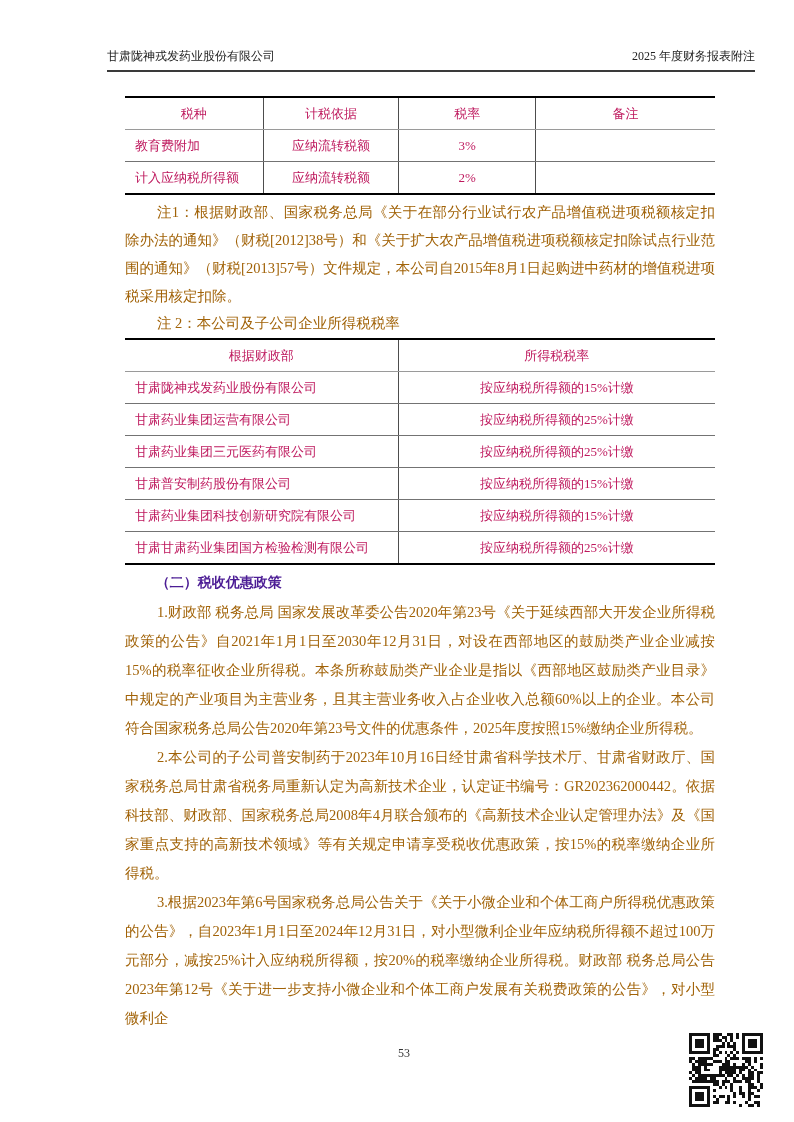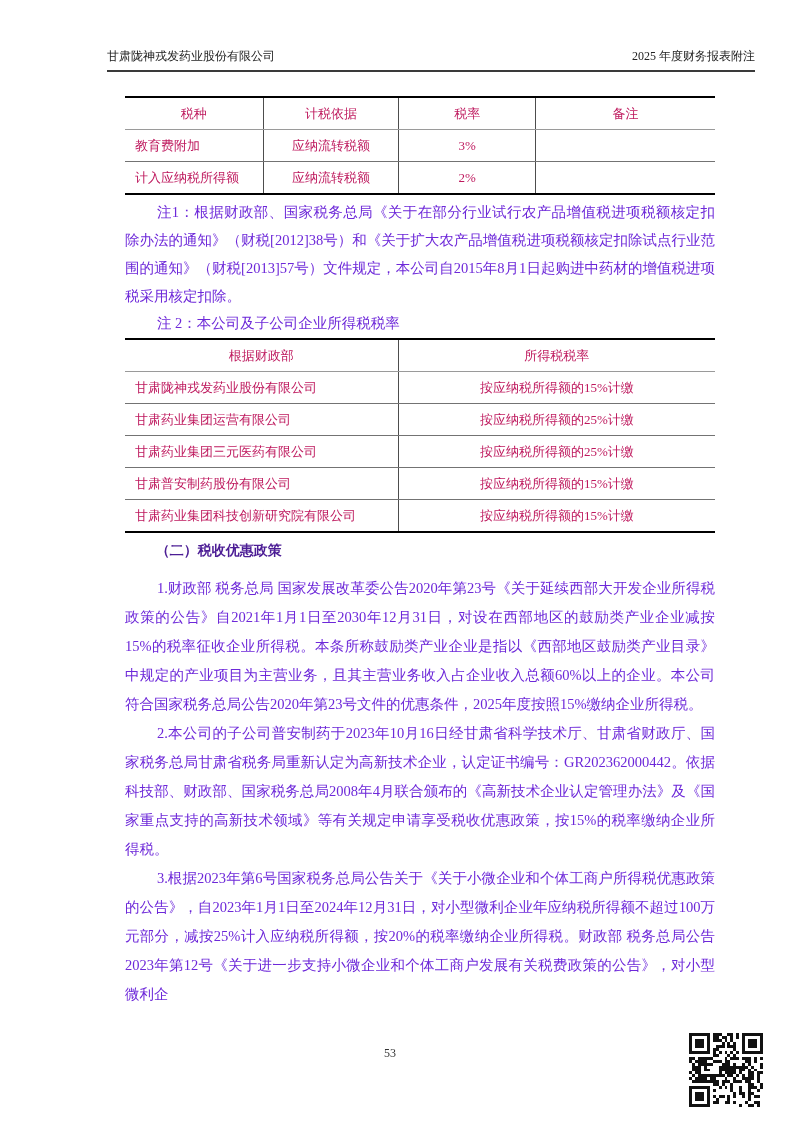--- a/index.html
+++ b/index.html
@@ -36,35 +36,35 @@
 
   .tbl-surtax col.c1 { width: 23.4%; }
   .tbl-surtax col.c2 { width: 23.0%; }
   .tbl-surtax col.c3 { width: 23.2%; }
   .tbl-surtax col.c4 { width: 30.4%; }
   .tbl-income col.c1 { width: 46.3%; }
   .tbl-income col.c2 { width: 53.7%; }
 
   .para {
     margin: 0; font-size: 14.5px; line-height: 28px;
-    text-align: justify; text-indent: 2.2em; color: #6d28d9;
+    text-align: justify; text-indent: 2.2em; color: #a16207;
   }
   .note1 { margin-top: 3px; }
   .note2 { line-height: 20px; margin: 3px 0 5px; }
   .section-heading {
     margin: 7px 0 0 0; padding: 0;
     font-family: "Liberation Sans", "DejaVu Sans", sans-serif;
     font-size: 14px; font-weight: bold; color: #4c1d95;
     text-indent: 2.2em; line-height: 20px;
   }
   .policy-p { line-height: 29px; }
-  .policy-p.first { margin-top: 14px; }
+  .policy-p.first { margin-top: 6px; }
 
   .page-number {
-    position: absolute; left: 4px; top: 1046px; width: 100%;
+    position: absolute; left: 18px; top: 1046px; width: 100%;
     text-align: center; font-size: 12px; color: #333;
   }
   .qr {
     position: absolute; left: 689px; top: 1033px;
     width: 74px; height: 74px; background: #fff;
   }
 </style>
 </head>
 <body>
 
@@ -135,20 +135,24 @@
           <td class="ta-l">甘肃药业集团三元医药有限公司</td>
           <td>按应纳税所得额的25%计缴</td>
         </tr>
         <tr>
           <td class="ta-l">甘肃普安制药股份有限公司</td>
           <td>按应纳税所得额的15%计缴</td>
         </tr>
         <tr>
           <td class="ta-l">甘肃药业集团科技创新研究院有限公司</td>
           <td>按应纳税所得额的15%计缴</td>
+        </tr>
+        <tr>
+          <td class="ta-l">甘肃甘肃药业集团国方检验检测有限公司</td>
+          <td>按应纳税所得额的25%计缴</td>
         </tr>
       </tbody>
     </table>
 
     <h3 class="section-heading">（二）税收优惠政策</h3>
     <p class="para policy-p first">1.财政部 税务总局 国家发展改革委公告2020年第23号《关于延续西部大开发企业所得税政策的公告》自2021年1月1日至2030年12月31日，对设在西部地区的鼓励类产业企业减按15%的税率征收企业所得税。本条所称鼓励类产业企业是指以《西部地区鼓励类产业目录》中规定的产业项目为主营业务，且其主营业务收入占企业收入总额60%以上的企业。本公司符合国家税务总局公告2020年第23号文件的优惠条件，2025年度按照15%缴纳企业所得税。</p>
     <p class="para policy-p">2.本公司的子公司普安制药于2023年10月16日经甘肃省科学技术厅、甘肃省财政厅、国家税务总局甘肃省税务局重新认定为高新技术企业，认定证书编号：GR202362000442。依据科技部、财政部、国家税务总局2008年4月联合颁布的《高新技术企业认定管理办法》及《国家重点支持的高新技术领域》等有关规定申请享受税收优惠政策，按15%的税率缴纳企业所得税。</p>
     <p class="para policy-p">3.根据2023年第6号国家税务总局公告关于《关于小微企业和个体工商户所得税优惠政策的公告》，自2023年1月1日至2024年12月31日，对小型微利企业年应纳税所得额不超过100万元部分，减按25%计入应纳税所得额，按20%的税率缴纳企业所得税。财政部 税务总局公告2023年第12号《关于进一步支持小微企业和个体工商户发展有关税费政策的公告》，对小型微利企</p>
 
   </main>

